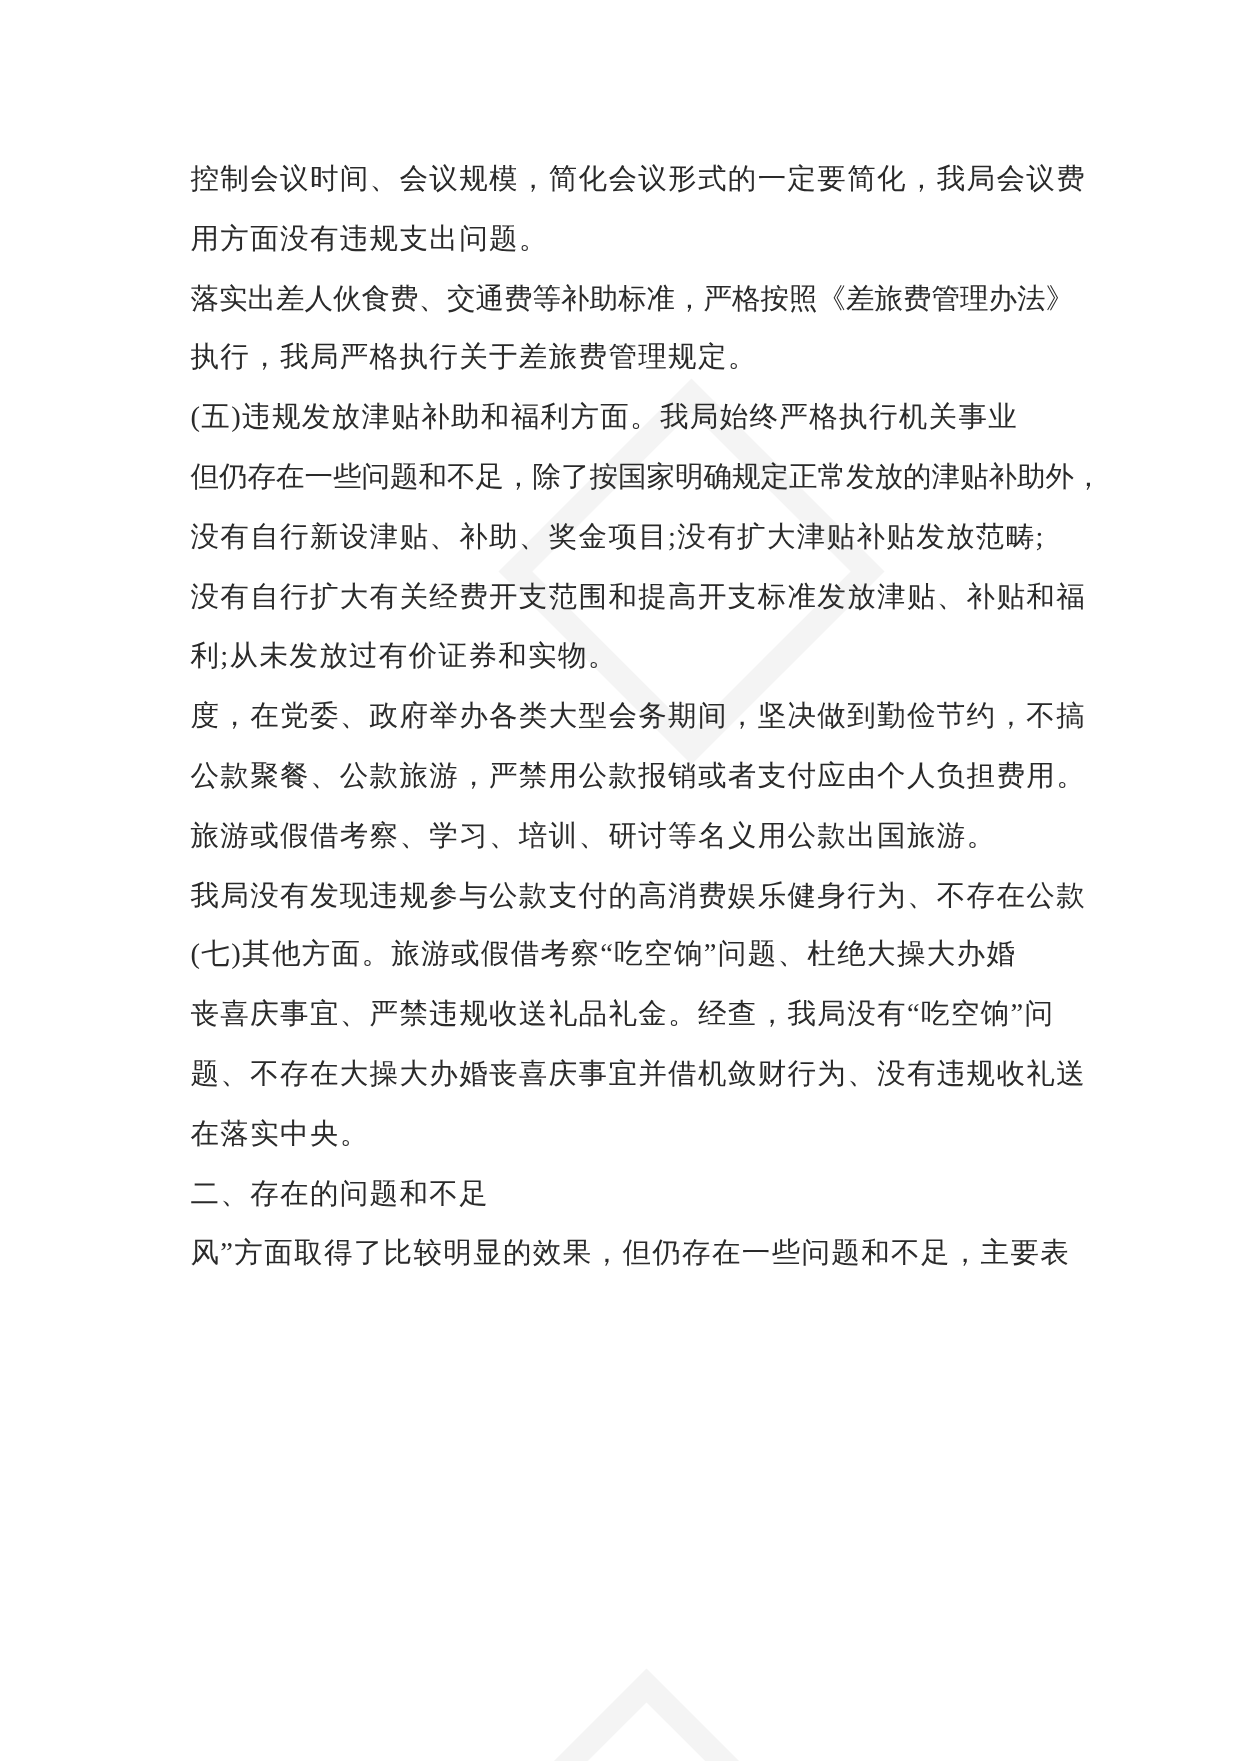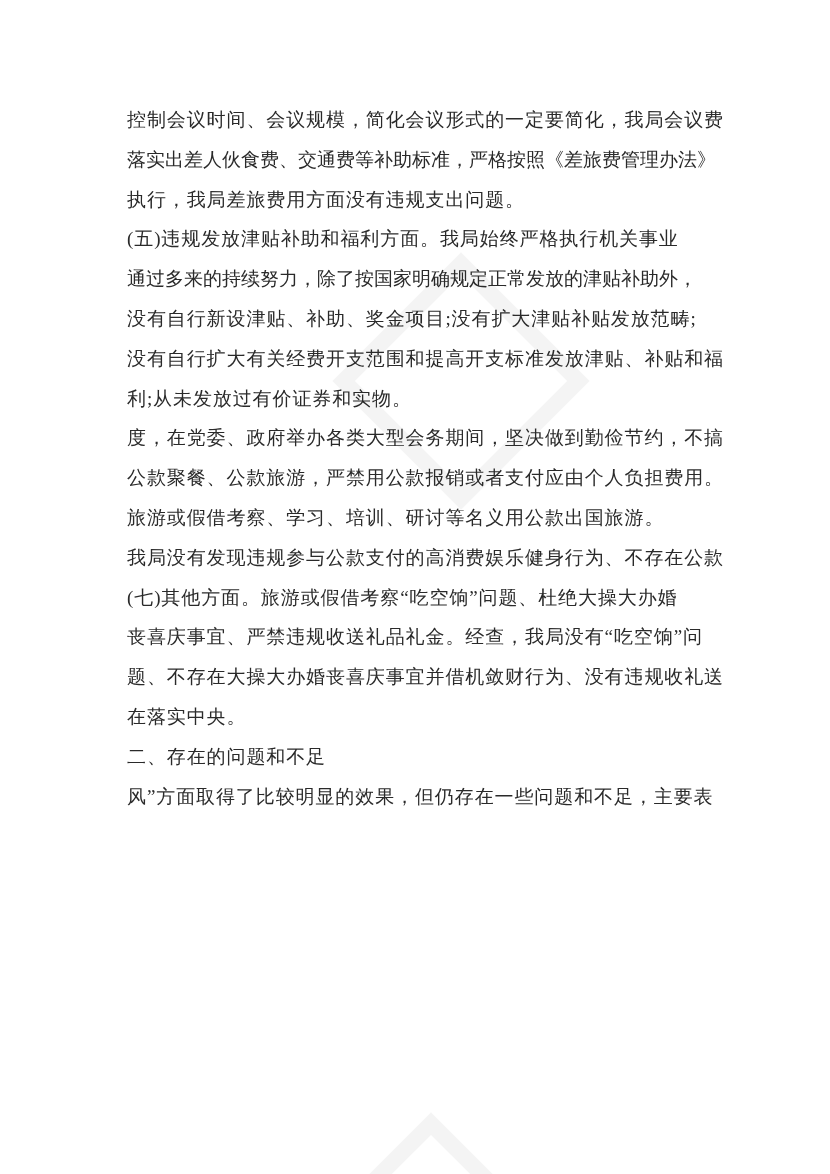--- a/index.html
+++ b/index.html
@@ -52,24 +52,25 @@
 
   <div class="watermark" style="left:330px; top:250px; width:260px; height:260px;">
     <div class="diamond" style="left:40px; top:40px; width:150px; height:150px;"></div>
   </div>
   <div class="watermark" style="left:300px; top:1110px; width:260px; height:260px;">
     <div class="diamond" style="left:40px; top:40px; width:150px; height:150px;"></div>
   </div>
 
   <div class="body-text">
     <div class="line">控制会议时间、会议规模，简化会议形式的一定要简化，我局会议费</div>
+    <div class="line">用方面没有违规支出问题。</div>
     <div class="line" style="letter-spacing:0px;">落实出差人伙食费、交通费等补助标准，严格按照《差旅费管理办法》</div>
-    <div class="line">执行，我局差旅费用方面没有违规支出问题。</div>
+    <div class="line">执行，我局严格执行关于差旅费管理规定。</div>
     <div class="line">(五)违规发放津贴补助和福利方面。我局始终严格执行机关事业</div>
-    <div class="line" style="letter-spacing:0px;">通过多来的持续努力，除了按国家明确规定正常发放的津贴补助外，</div>
+    <div class="line" style="letter-spacing:0px;">但仍存在一些问题和不足，除了按国家明确规定正常发放的津贴补助外，</div>
     <div class="line">没有自行新设津贴、补助、奖金项目;没有扩大津贴补贴发放范畴;</div>
     <div class="line">没有自行扩大有关经费开支范围和提高开支标准发放津贴、补贴和福</div>
     <div class="line">利;从未发放过有价证券和实物。</div>
     <div class="line">度，在党委、政府举办各类大型会务期间，坚决做到勤俭节约，不搞</div>
     <div class="line">公款聚餐、公款旅游，严禁用公款报销或者支付应由个人负担费用。</div>
     <div class="line">旅游或假借考察、学习、培训、研讨等名义用公款出国旅游。</div>
     <div class="line">我局没有发现违规参与公款支付的高消费娱乐健身行为、不存在公款</div>
     <div class="line">(七)其他方面。旅游或假借考察“吃空饷”问题、杜绝大操大办婚</div>
     <div class="line">丧喜庆事宜、严禁违规收送礼品礼金。经查，我局没有“吃空饷”问</div>
     <div class="line">题、不存在大操大办婚丧喜庆事宜并借机敛财行为、没有违规收礼送</div>

